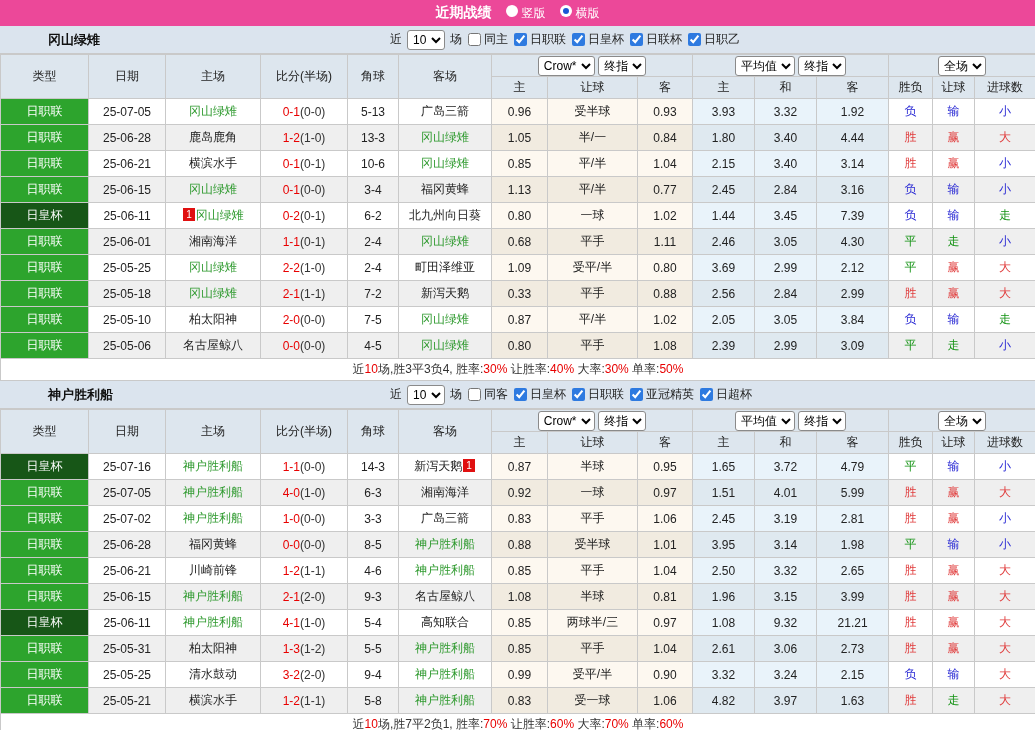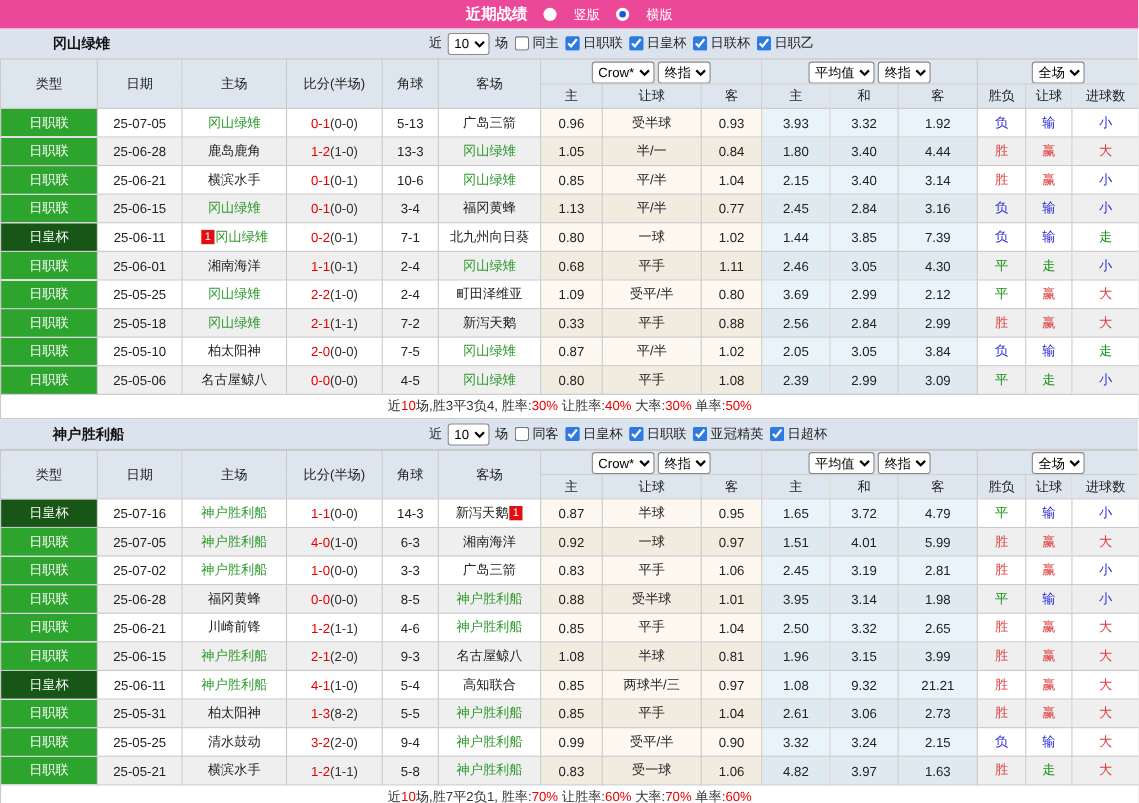--- a/index.html
+++ b/index.html
@@ -14,21 +14,21 @@
   .topbar {
     height: 26px;
     background: #ec4899;
     color: #fff;
     display: flex;
     align-items: center;
     justify-content: center;
     gap: 14px;
   }
   .topbar .title { font-weight: bold; font-size: 14px; }
-  .radio-wrap { display: inline-flex; align-items: center; gap: 16px; font-size: 12px; cursor: pointer; }
+  .radio-wrap { display: inline-flex; align-items: flex-start; gap: 4px; font-size: 12px; cursor: pointer; }
   .radio {
     width: 12px; height: 12px; border-radius: 50%;
     background: #fff; display: inline-block;
   }
   .radio.sel::after {
     content: ''; display: block; width: 6px; height: 6px;
     margin: 3px; border-radius: 50%; background: #1a56d6;
   }
   
   .sec-head {
@@ -238,27 +238,27 @@
         <td class="o2">3.16</td>
         <td class="res-b">负</td>
         <td class="res-b">输</td>
         <td class="res-b">小</td>
       </tr>
       <tr>
         <td class="type-cup">日皇杯</td>
         <td>25-06-11</td>
         <td><span class="badge">1</span><span class="focus-team">冈山绿雉</span></td>
         <td><span class="ft">0-2</span><span class="ht">(0-1)</span></td>
-        <td>7-1</td>
+        <td>6-2</td>
         <td><span>北九州向日葵</span></td>
         <td class="o1">0.80</td>
         <td class="o1">一球</td>
         <td class="o1">1.02</td>
         <td class="o2">1.44</td>
-        <td class="o2">3.85</td>
+        <td class="o2">3.45</td>
         <td class="o2">7.39</td>
         <td class="res-b">负</td>
         <td class="res-b">输</td>
         <td class="res-g">走</td>
       </tr>
       <tr>
         <td class="type-league">日职联</td>
         <td>25-06-01</td>
         <td><span>湘南海洋</span></td>
         <td><span class="ft">1-1</span><span class="ht">(0-1)</span></td>
@@ -536,21 +536,21 @@
         <td class="o2">9.32</td>
         <td class="o2">21.21</td>
         <td class="res-r">胜</td>
         <td class="res-r">赢</td>
         <td class="res-r">大</td>
       </tr>
       <tr>
         <td class="type-league">日职联</td>
         <td>25-05-31</td>
         <td><span>柏太阳神</span></td>
-        <td><span class="ft">1-3</span><span class="ht">(8-2)</span></td>
+        <td><span class="ft">1-3</span><span class="ht">(1-2)</span></td>
         <td>5-5</td>
         <td><span class="focus-team">神户胜利船</span></td>
         <td class="o1">0.85</td>
         <td class="o1">平手</td>
         <td class="o1">1.04</td>
         <td class="o2">2.61</td>
         <td class="o2">3.06</td>
         <td class="o2">2.73</td>
         <td class="res-r">胜</td>
         <td class="res-r">赢</td>

